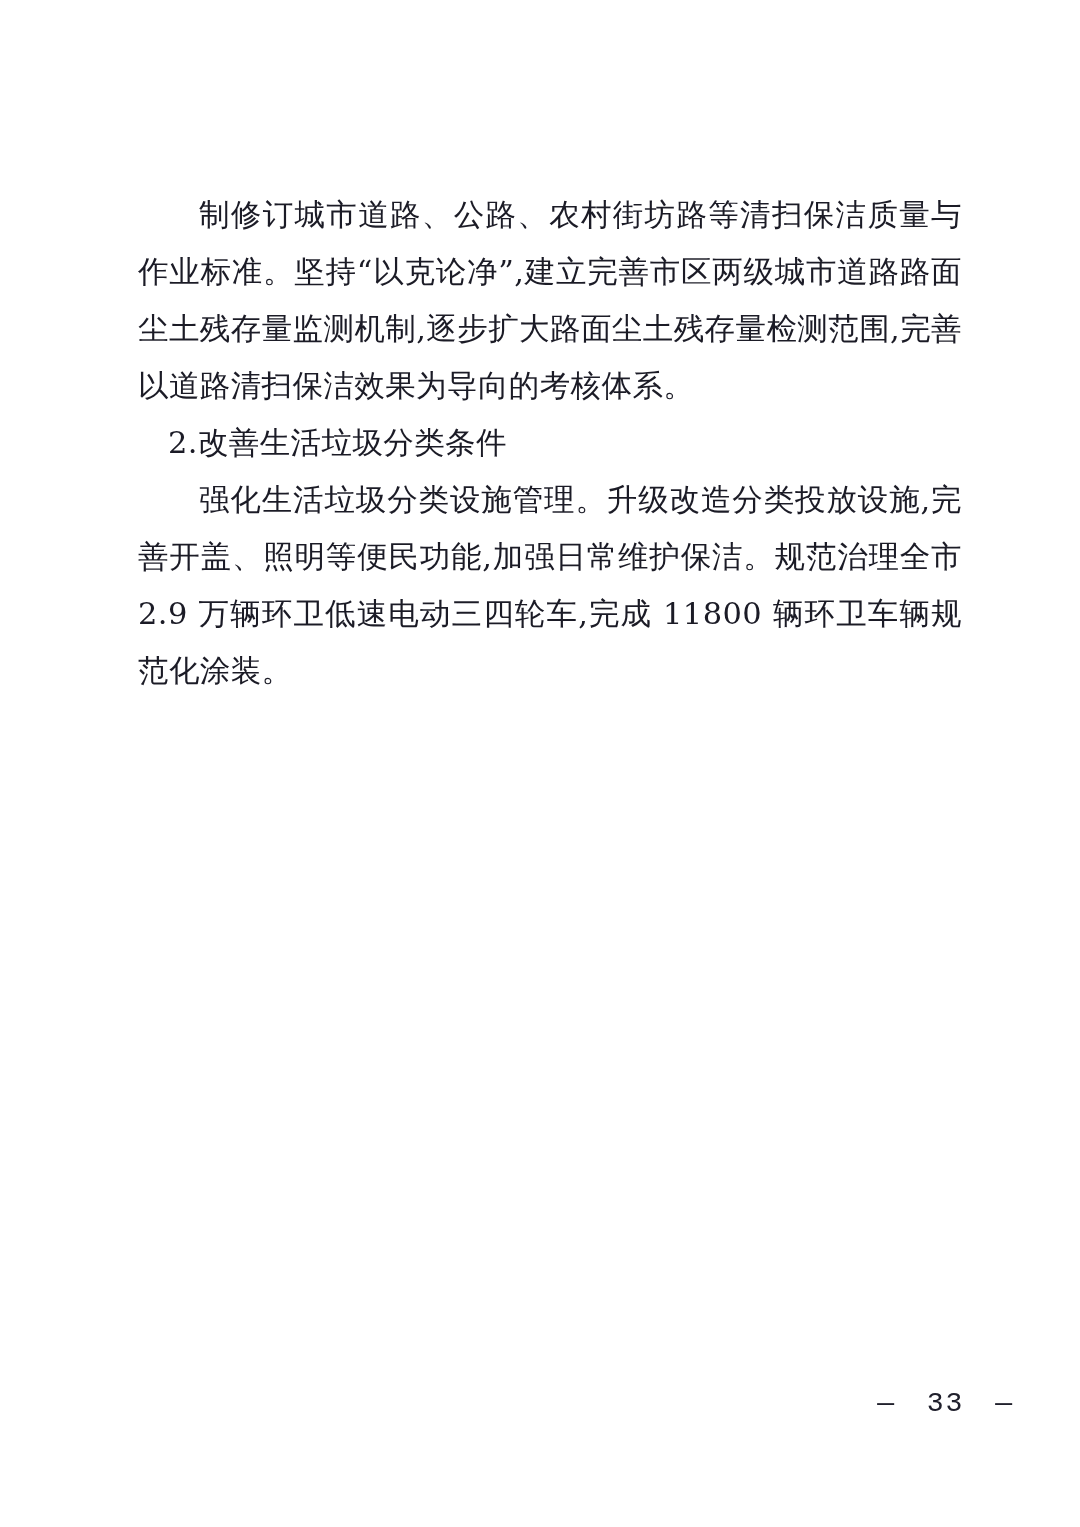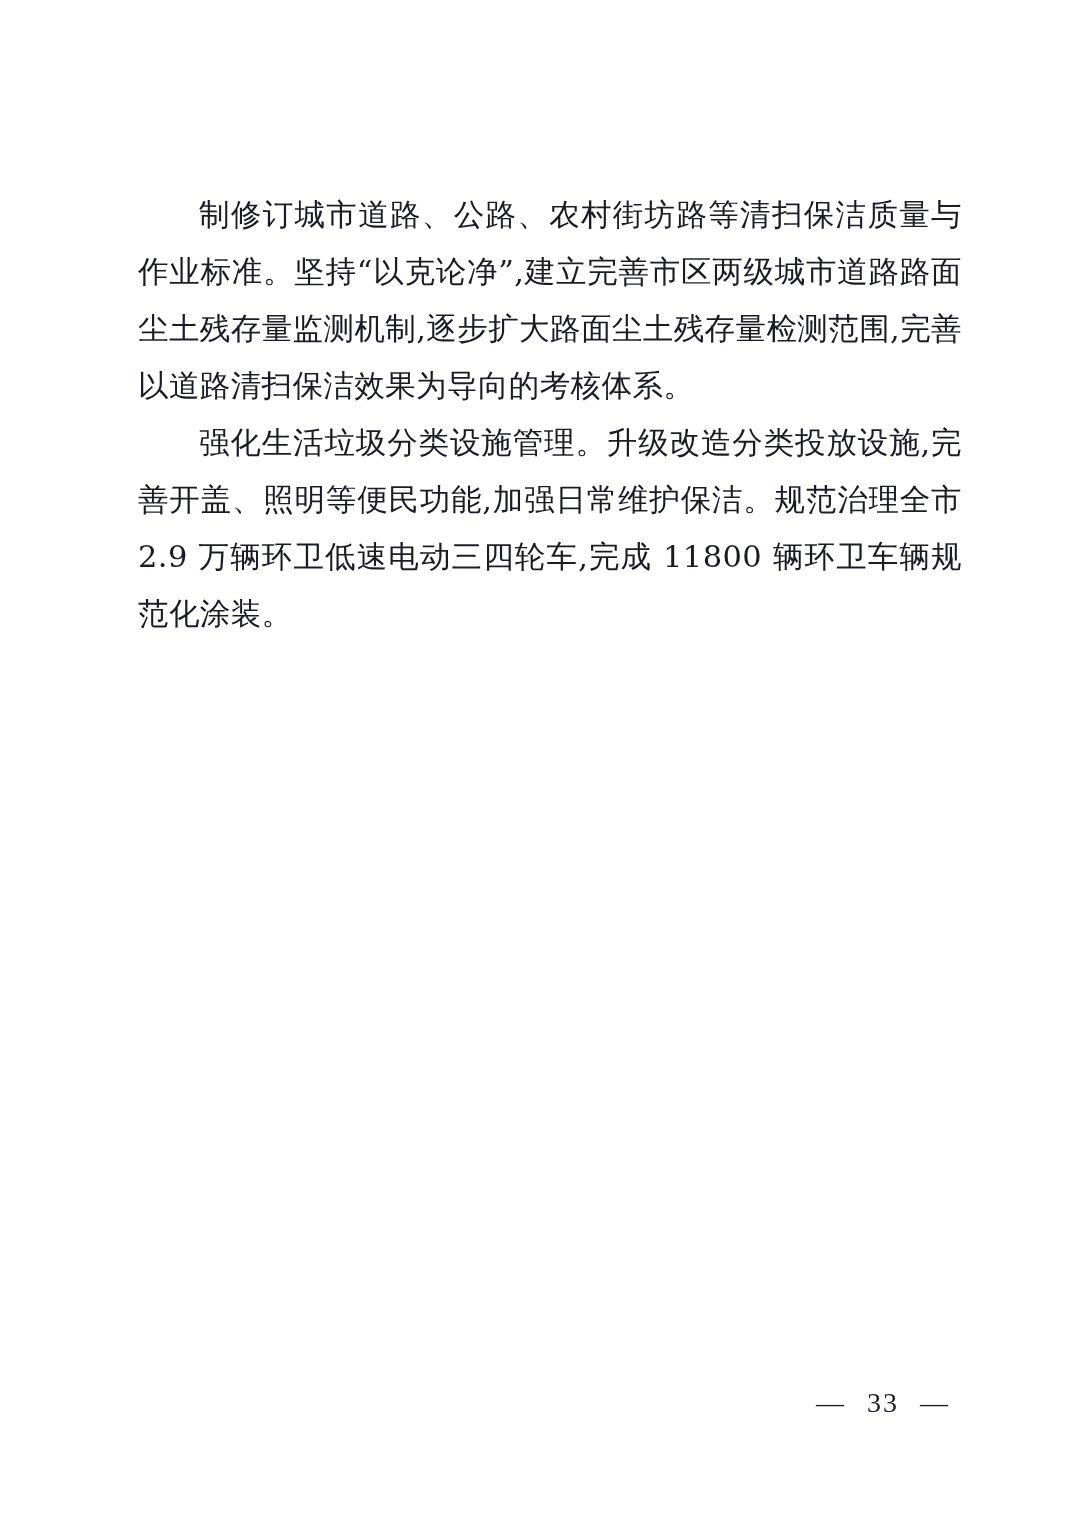--- a/index.html
+++ b/index.html
@@ -40,37 +40,38 @@
   }
   .indent1 {
     text-indent: 30px;
   }
   .footer {
     position: absolute;
     left: 0;
     right: 0;
     bottom: 108px;
     text-align: right;
-    padding-right: 118px;
+    padding-right: 54px;
     font-size: 28px;
     color: #20202c;
     letter-spacing: 2px;
-    font-family: Liberation Serif, serif;
+    font-family: Liberation Mono, monospace;
   }
   .pg-dash {
     display: inline-block;
     padding: 0 12px;
   }
 </style>
 </head>
 <body>
 
 <div class="page">
   <div class="body-text">
     <p class="indent2">制修订城市道路、公路、农村街坊路等清扫保洁质量与作业标准。坚持“以克论净”,建立完善市区两级城市道路路面尘土残存量监测机制,逐步扩大路面尘土残存量检测范围,完善以道路清扫保洁效果为导向的考核体系。</p>
+    <p class="indent1">2.改善生活垃圾分类条件</p>
     <p class="indent2">强化生活垃圾分类设施管理。升级改造分类投放设施,完善开盖、照明等便民功能,加强日常维护保洁。规范治理全市 2.9 万辆环卫低速电动三四轮车,完成 11800 辆环卫车辆规范化涂装。</p>
   </div>
 </div>
 
 <div class="footer">
   <span class="pg-dash">—</span>
   <span>33</span>
   <span class="pg-dash">—</span>
 </div>
 

